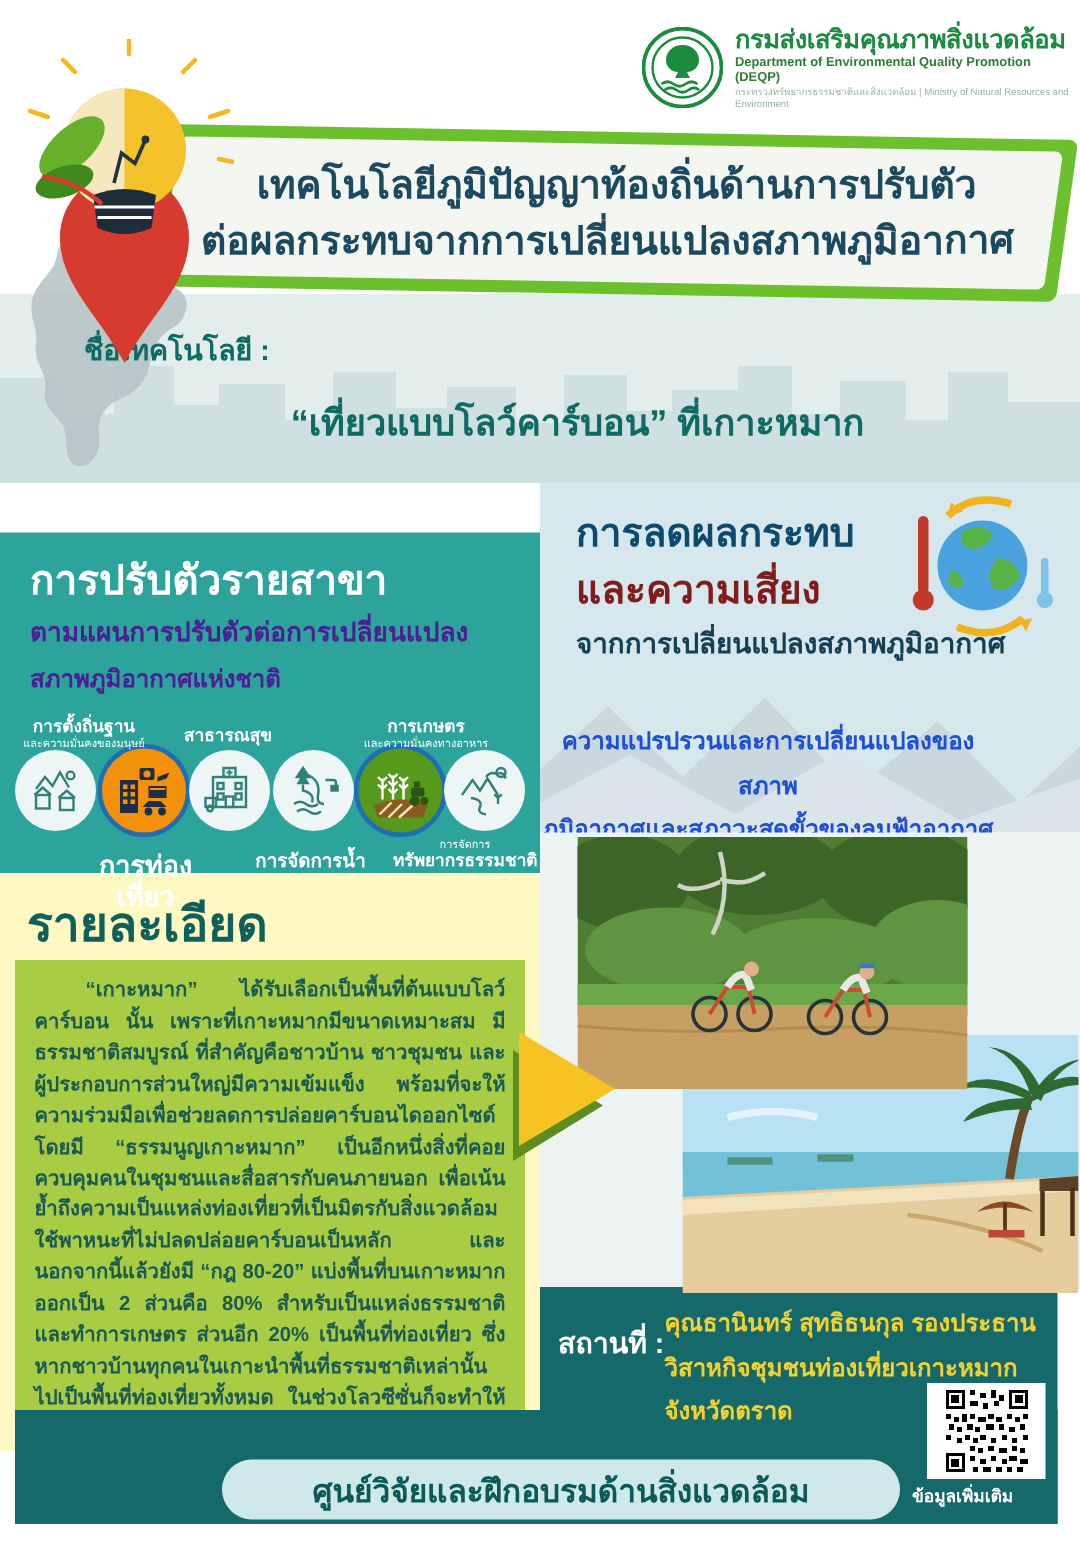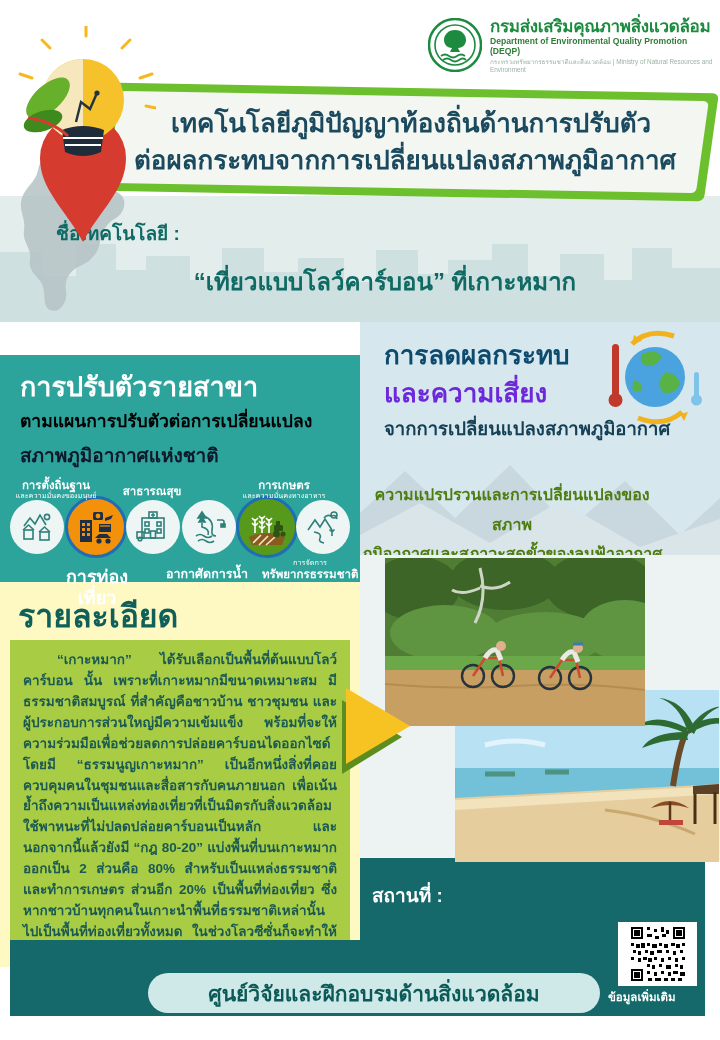--- a/index.html
+++ b/index.html
@@ -28,40 +28,40 @@
 
   
   .tech-section{position:absolute;left:0;top:196px;width:720px;height:126px;background:#e3edec;}
   .skyline{position:absolute;left:0;bottom:0;width:720px;height:118px;}
   .tech-label{position:absolute;left:56px;top:22px;color:#0e6a63;font-weight:bold;font-size:19px;z-index:3;}
   .tech-name{position:absolute;left:60px;right:10px;top:66px;text-align:center;color:#0e6a63;font-weight:bold;font-size:24px;z-index:3;}
 
   
   .adapt-panel{position:absolute;left:0;top:322px;width:360px;height:233px;background:#2ca49c;margin-top:33px;}
   .adapt-title{position:absolute;left:20px;top:10px;color:#ffffff;font-weight:bold;font-size:27px;}
-  .adapt-sub1{position:absolute;left:20px;top:52px;color:#000000;font-weight:600;font-size:17.5px;}
-  .adapt-sub2{position:absolute;left:20px;top:85px;color:#0f172a;font-weight:600;font-size:19px;}
+  .adapt-sub1{position:absolute;left:20px;top:52px;color:#4c1d95;font-weight:600;font-size:17.5px;}
+  .adapt-sub2{position:absolute;left:20px;top:85px;color:#4c1d95;font-weight:600;font-size:16px;}
   .sector-strip{position:absolute;left:0;top:118px;width:304px;height:115px;}
   .sector-label{position:absolute;color:#ffffff;text-align:center;z-index:3;}
   .sl-main{font-weight:bold;font-size:11.5px;line-height:1.15;}
   .sl-sub{font-size:7.3px;line-height:1.2;}
   .sector-circle{position:absolute;border-radius:50%;background:#eef6f5;display:flex;align-items:center;justify-content:center;z-index:2;}
   .sc-normal{width:54px;height:54px;top:27px;}
   .sc-big{width:62px;height:62px;top:23px;border:3px solid #1f6eb5;box-sizing:border-box;}
   .sc-orange{background:#f3920a;}
   .sc-green{background:#56991b;}
 
   
   .impact-panel{position:absolute;left:360px;top:322px;width:360px;height:233px;background:#d6e7ee;overflow:hidden;}
   .impact-title1{position:absolute;left:24px;top:12px;color:#0c4a6e;font-weight:bold;font-size:26px;}
-  .impact-title2{position:absolute;left:24px;top:50px;color:#6d28d9;font-weight:bold;font-size:26px;}
+  .impact-title2{position:absolute;left:24px;top:50px;color:#7f1d1d;font-weight:bold;font-size:26px;}
   .impact-sub{position:absolute;left:24px;top:92px;color:#143f55;font-weight:600;font-size:18.5px;}
   .globe-icon{position:absolute;right:14px;top:8px;width:102px;height:96px;}
   .impact-mountains{position:absolute;left:0;bottom:0;width:360px;height:112px;}
-  .risk-text{position:absolute;left:0;top:158px;width:304px;text-align:center;color:#4d7c0f;font-weight:bold;font-size:16px;line-height:1.85;z-index:3;}
+  .risk-text{position:absolute;left:0;top:158px;width:304px;text-align:center;color:#1d4ed8;font-weight:bold;font-size:16px;line-height:1.85;z-index:3;}
 
   
   .details-panel{position:absolute;left:0;top:555px;width:360px;height:385px;background:#fef9c3;margin-top:27px;}
   .details-title{position:absolute;left:18px;top:8px;color:#0f5f5a;font-weight:bold;font-size:32px;}
   .details-body{position:absolute;left:10px;top:58px;width:340px;height:304px;background:#a9cc45;
         color:#1b5a53;font-size:13.5px;line-height:1.55;font-weight:600;text-align:justify;
         padding:10px 13px;box-sizing:border-box;text-indent:34px;overflow:hidden;
         word-break:break-word;overflow-wrap:anywhere;}
 
   
@@ -183,21 +183,21 @@
       </div>
       <div class="sector-label" style="left:232px;top:6px;width:104px;">
         <div class="sl-main">การเกษตร</div>
         <div class="sl-sub">และความมั่นคงทางอาหาร</div>
       </div>
 
       <div class="sector-label" style="left:52px;top:94px;width:90px;">
         <div class="sl-main" style="font-size:18px;">การท่องเที่ยว</div>
       </div>
       <div class="sector-label" style="left:162px;top:94px;width:90px;">
-        <div class="sl-main" style="font-size:12.5px;">อากาศัดการน้ำ</div>
+        <div class="sl-main" style="font-size:12.5px;">การจัดการน้ำ</div>
       </div>
       <div class="sector-label" style="left:262px;top:86px;width:96px;">
         <div class="sl-sub">การจัดการ</div>
         <div class="sl-main">ทรัพยากรธรรมชาติ</div>
       </div>
 
       <div class="sector-circle sc-normal" style="left:10px;">
         <svg width="38" height="38" viewBox="0 0 38 38" stroke="#2f7f7a" fill="none" stroke-width="1.6">
           <path d="M6 18 l6 -8 l5 6 l5 -9 l6 10"></path>
           <rect x="6" y="22" width="9" height="9"></rect>
@@ -376,20 +376,25 @@
     </g>
     <g>
       <path d="M238 104 h26 v-10 l-26 2z" fill="#5d4126"></path>
       <path d="M240 104 v30 M260 102 v32" stroke="#4a3017" stroke-width="3"></path>
     </g>
   </svg>
 
   <div class="loc-panel"></div>
   <div class="band"></div>
   <div class="loc-label">สถานที่ :</div>
+  <div class="loc-lines">
+    <div>คุณธานินทร์ สุทธิธนกุล รองประธาน</div>
+    <div>วิสาหกิจชุมชนท่องเที่ยวเกาะหมาก</div>
+    <div>จังหวัดตราด</div>
+  </div>
 
   <div class="qr-box">
     <svg viewBox="0 0 33 33" shape-rendering="crispEdges">
       <rect width="33" height="33" fill="#ffffff"></rect>
       <g fill="#000000">
         <rect x="1" y="1" width="7" height="7"></rect>
           <rect x="2" y="2" width="5" height="5" fill="#ffffff"></rect>
           <rect x="3" y="3" width="3" height="3"></rect>
         <rect x="25" y="1" width="7" height="7"></rect>
           <rect x="26" y="2" width="5" height="5" fill="#ffffff"></rect>

